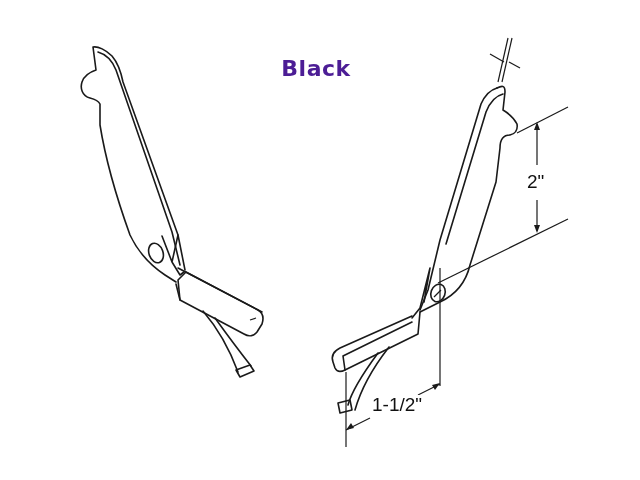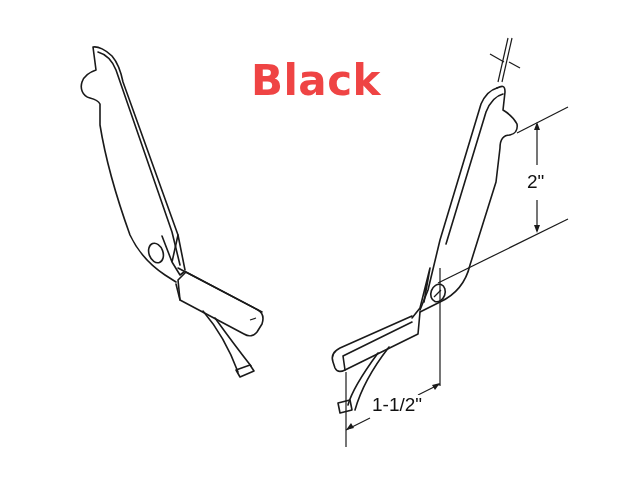--- a/index.html
+++ b/index.html
@@ -1,18 +1,18 @@
 <!DOCTYPE html>
 <html><head>
   <meta charset="utf-8">
   <style>
     html, body { margin: 0; padding: 0; background: #ffffff; }
     .canvas { position: relative; width: 640px; height: 480px; background: #ffffff; overflow: hidden; }
     .title { position: absolute; left: 0; top: 56px; width: 100%; text-align: center;
-      font-family: "DejaVu Sans", sans-serif; font-weight: bold; font-size: 42px; color: #ef4444; letter-spacing: 0.5px; }
+      font-family: "DejaVu Sans", sans-serif; font-weight: bold; font-size: 22px; color: #4c1d95; letter-spacing: 0.5px; }
     .title span { display: inline-block; transform: translateX(-4px); }
     svg { position: absolute; left: 0; top: 0; }
     .dim { position: absolute; font-family: "Liberation Sans", sans-serif; font-size: 19px; color: #111; background: #fff; line-height: 1; }
     .ln { fill: none; stroke: #1a1a1a; stroke-width: 1.6; stroke-linejoin: round; stroke-linecap: round; }
     .thin { fill: none; stroke: #1a1a1a; stroke-width: 1.2; }
   </style>
 </head>
 <body>
 
 <div class="canvas">

